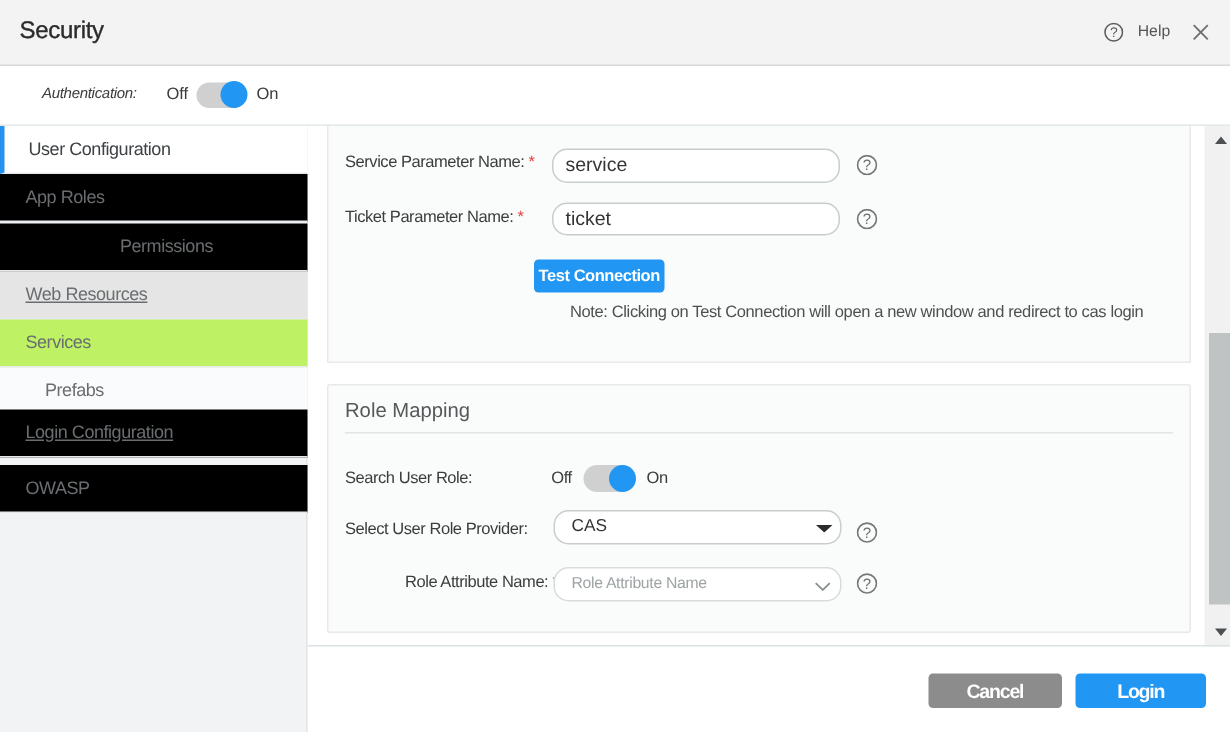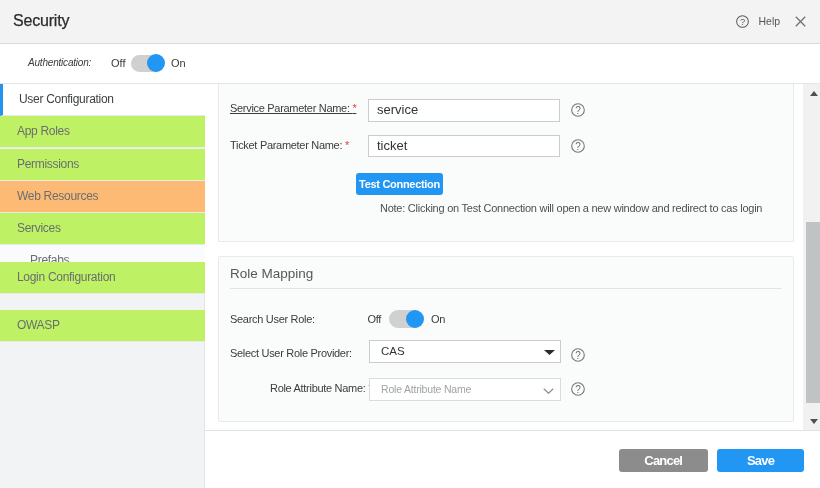--- a/index.html
+++ b/index.html
@@ -17,31 +17,31 @@
   .authrow { left:0; top:44px; width:820px; height:40px; background:#fff; border-bottom:1px solid #e2e7e9; }
   .auth-label { left:28px; top:57px; font-size:10px; letter-spacing:-0.2px; color:#3b3b3b;font-style:italic; }
   .lbl-off1 { left:111px; top:57px; font-size:11px; color:#3b3b3b; }
   .lbl-on1 { left:171px; top:57px; font-size:11px; color:#3b3b3b; }
 
   .toggle { width:33px; height:17px; background:#d0d0d0; border-radius:9px; }
   .knob { position:absolute; width:18px; height:18px; border-radius:50%; background:#2196f3; right:-1px; top:-0.5px; }
 
   
   .sidebar { left:0; top:84px; width:205px; height:404px; background:#f1f3f4; border-right:1px solid #e2e5e6; }
-  .sitem { position:absolute; left:0; width:205px; height:32px; background:#bef264; border-bottom:1px solid #e7eaeb; font-size:12px; letter-spacing:-0.3px; color:#6a6e70; line-height:31px; padding-left:17px; }
+  .sitem { position:absolute; left:0; width:205px; height:32px; background:#000000; border-bottom:1px solid #e7eaeb; font-size:12px; letter-spacing:-0.3px; color:#6a6e70; line-height:31px; padding-left:17px; }
   .sitem.active { background:#fff; color:#3e4244; border-left:3px solid #2592ef; padding-left:13px; }
 
   
   .panel { background:#fafbfb; border:1px solid #e9e9e9; }
   .p1 { left:218px; top:84px; width:576px; height:158px; border-top:none; }
   .p2 { left:218px; top:256px; width:576px; height:166px; border-radius:2px; }
 
   .flabel { font-size:11px; letter-spacing:-0.3px; color:#3c3c3c; }
   .red { color:#e53e3e; }
-  .tinput { background:#fff; border:1px solid #c9cdce; border-radius:0; font-size:13px; color:#333; padding-left:8px; width:192px; height:22.5px; line-height:20px; }
+  .tinput { background:#fff; border:1px solid #c9cdce; border-radius:10px; font-size:13px; color:#333; padding-left:8px; width:192px; height:22.5px; line-height:20px; }
 
   .helpicon { width:14px; height:14px; }
 
   .btn { color:#fff; font-weight:700; font-size:13px; text-align:center; border-radius:3px; }
   .blue { background:#2196f3; }
 
   .note { font-size:11px; letter-spacing:-0.25px; color:#4f4f4f;margin-left:12px; }
 
   
   .sb-track { left:803px; top:84px; width:17px; height:347px; background:#f1f1f1; }
@@ -68,29 +68,29 @@
   <div class="abs auth-label">Authentication:</div>
   <div class="abs lbl-off1">Off</div>
   <div class="abs toggle" style="left:131px; top:54.5px;">
     <div class="knob"></div>
   </div>
   <div class="abs lbl-on1">On</div>
 
   <div class="abs sidebar"></div>
   <div class="sitem active" style="top:84px;padding-left:16px;">User Configuration</div>
   <div class="sitem" style="top:116px;">App Roles</div>
-  <div class="sitem" style="top:149px; height:32px;">Permissions</div>
-  <div class="sitem" style="top:181px; background:#fdba74;">Web Resources</div>
+  <div class="sitem" style="top:149px; height:32px;text-align:center;">Permissions</div>
+  <div class="sitem" style="top:181px; background:#e5e5e5;text-decoration:underline;">Web Resources</div>
   <div class="sitem" style="top:213px; background:#bef264;">Services</div>
   <div class="sitem" style="top:245px; height:33px; background:#fafbfc;padding-left:30px;">Prefabs</div>
-  <div class="sitem" style="top:262px;">Login Configuration</div>
+  <div class="sitem" style="top:273px;text-decoration:underline;">Login Configuration</div>
   <div class="sitem" style="top:310px;">OWASP</div>
 
   <div class="abs panel p1"></div>
-  <div class="abs flabel" style="left:230px; top:102px;text-decoration:underline;">Service Parameter Name: <span class="red">*</span></div>
+  <div class="abs flabel" style="left:230px; top:102px;">Service Parameter Name: <span class="red">*</span></div>
   <div class="abs tinput" style="left:368px; top:99px;">service</div>
   <svg class="abs helpicon" style="left:571px; top:103px;" viewBox="0 0 14 14">
     <circle cx="7" cy="7" r="6.3" fill="none" stroke="#777" stroke-width="1.1"></circle>
     <text x="7" y="10.6" font-size="10" fill="#6e6e6e" text-anchor="middle" font-family="Liberation Sans">?</text>
   </svg>
 
   <div class="abs flabel" style="left:230px; top:139px;">Ticket Parameter Name: <span class="red">*</span></div>
   <div class="abs tinput" style="left:368px; top:134.5px;">ticket</div>
   <svg class="abs helpicon" style="left:571px; top:138.5px;" viewBox="0 0 14 14">
     <circle cx="7" cy="7" r="6.3" fill="none" stroke="#777" stroke-width="1.1"></circle>
@@ -133,13 +133,13 @@
     <text x="7" y="10.6" font-size="10" fill="#6e6e6e" text-anchor="middle" font-family="Liberation Sans">?</text>
   </svg>
 
   <div class="abs sb-track"></div>
   <div class="abs sb-thumb"></div>
   <div class="abs arrow-up" style="left:809.5px; top:90.5px;"></div>
   <div class="abs arrow-dn" style="left:809.5px; top:419px;"></div>
   <div class="abs bottomline"></div>
 
   <div class="abs btn" style="left:619px; top:448.5px; width:88.5px; height:23.5px; line-height:23.5px; background:#8c8c8c; font-size:13px; letter-spacing:-0.8px;">Cancel</div>
-  <div class="abs btn blue" style="left:717px; top:448.5px; width:87px; height:23.5px; line-height:23.5px; font-size:13px; letter-spacing:-0.8px;">Save</div>
+  <div class="abs btn blue" style="left:717px; top:448.5px; width:87px; height:23.5px; line-height:23.5px; font-size:13px; letter-spacing:-0.8px;">Login</div>
 
 </body></html>

